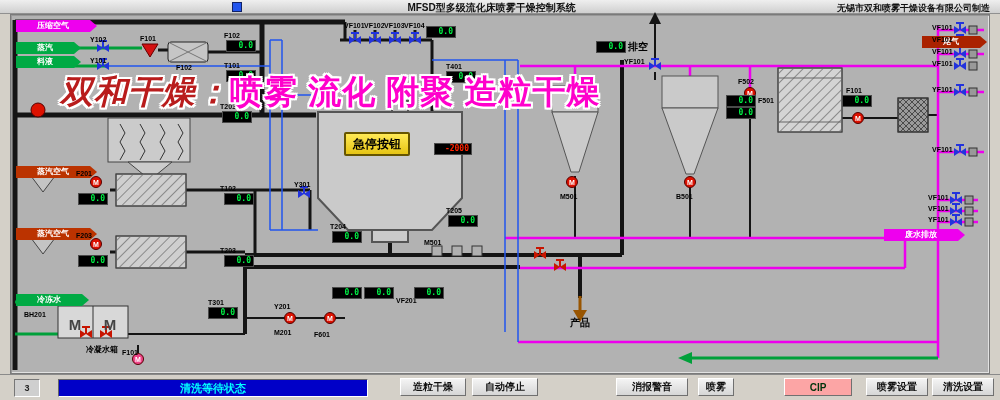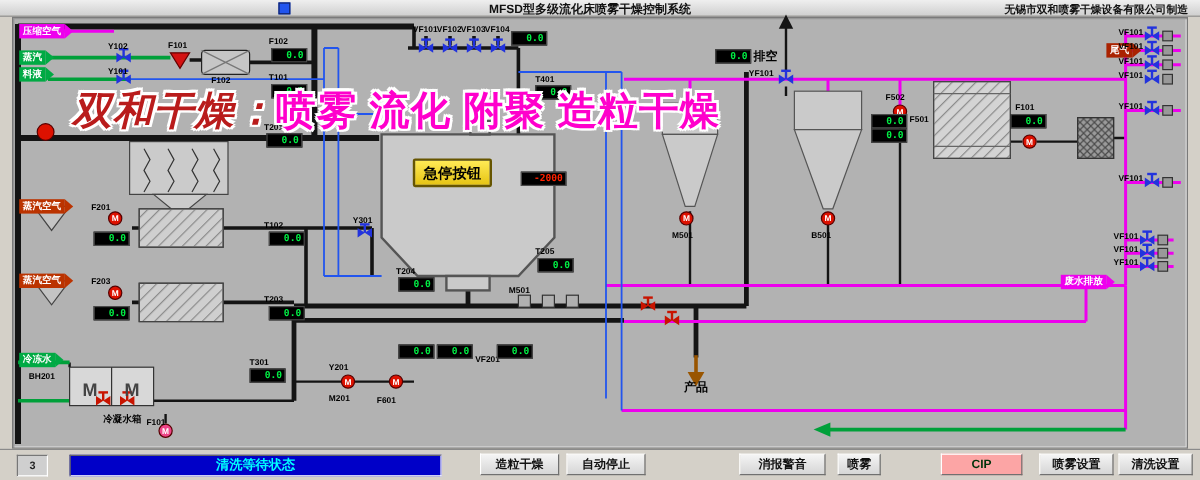--- a/index.html
+++ b/index.html
@@ -13,21 +13,21 @@
            font:bold 10px "Liberation Sans",sans-serif;color:#111;white-space:nowrap;}
   .t-right{position:absolute;right:10px;top:2px;font:bold 9px "Liberation Sans",sans-serif;color:#111;white-space:nowrap;}
   
   .panel{position:absolute;left:10px;top:14px;width:978px;height:358px;background:#b2b2b2;
          border:1px solid #7a7a7a;box-shadow:inset 1px 1px 0 #989898,inset -1px -1px 0 #e2e2e2;z-index:1;}
   #base-svg{position:absolute;left:0;top:0;z-index:2;}
   #overlay{position:absolute;left:0;top:0;width:1000px;height:400px;z-index:3;pointer-events:none;}
   .tag{position:absolute;font:bold 7px "Liberation Sans",sans-serif;color:#000;white-space:nowrap;}
   .disp{position:absolute;width:26px;height:10px;background:#000;border:1px solid #4a4a4a;color:#00ee44;
         font:bold 8px "DejaVu Sans Mono",monospace;text-align:right;padding-right:2px;line-height:10px;}
-  .feed{position:absolute;color:#fff;font:bold 8px "Liberation Sans",sans-serif;padding:1px 3px;
+  .feed{position:absolute;color:#fff;font:bold 8px "Liberation Sans",sans-serif;padding:1px 21px;
         line-height:10px;background:var(--c);white-space:nowrap;}
   .feed::after{content:"";position:absolute;left:100%;top:50%;margin-top:-6px;
         border:6px solid transparent;border-left:7px solid var(--c);}
   .watermark{position:absolute;left:60px;top:70px;z-index:6;font-weight:bold;font-size:33px;
         letter-spacing:1px;white-space:nowrap;
         text-shadow:-2px 0 #fff,2px 0 #fff,0 -2px #fff,0 2px #fff,
                     -2px -2px #fff,2px -2px #fff,-2px 2px #fff,2px 2px #fff;}
   .wm-prefix{color:#b91c1c;font-style:italic;}
   .wm-suffix{color:#ff00cc;}
   .estop{position:absolute;left:344px;top:132px;width:66px;height:24px;z-index:5;

